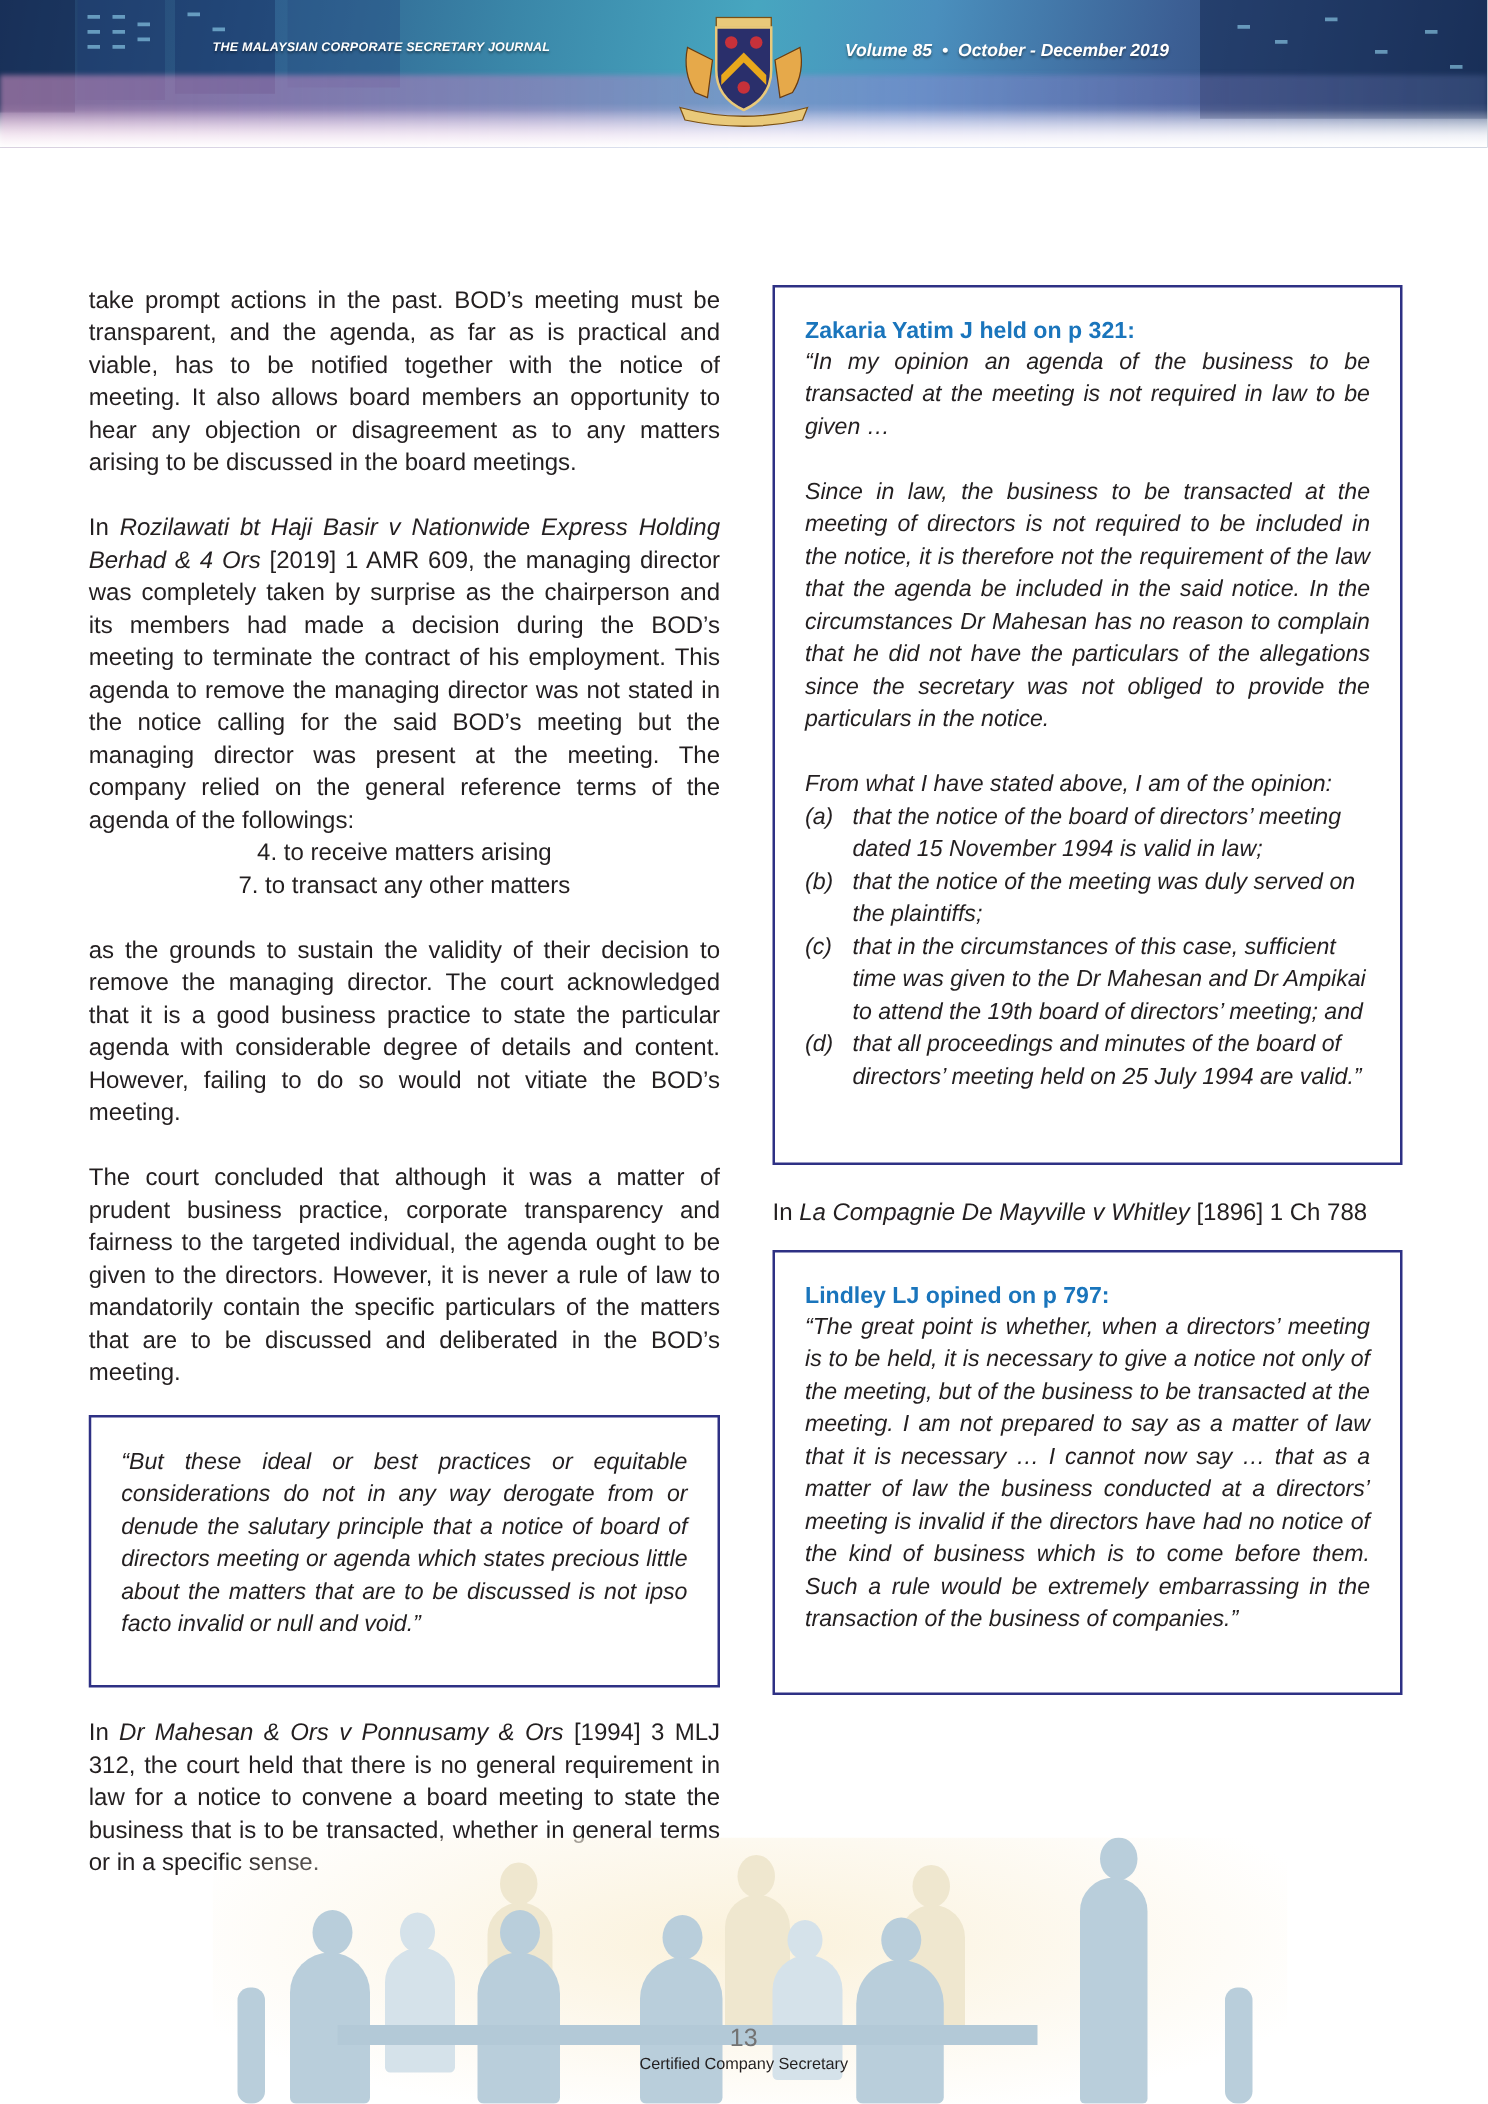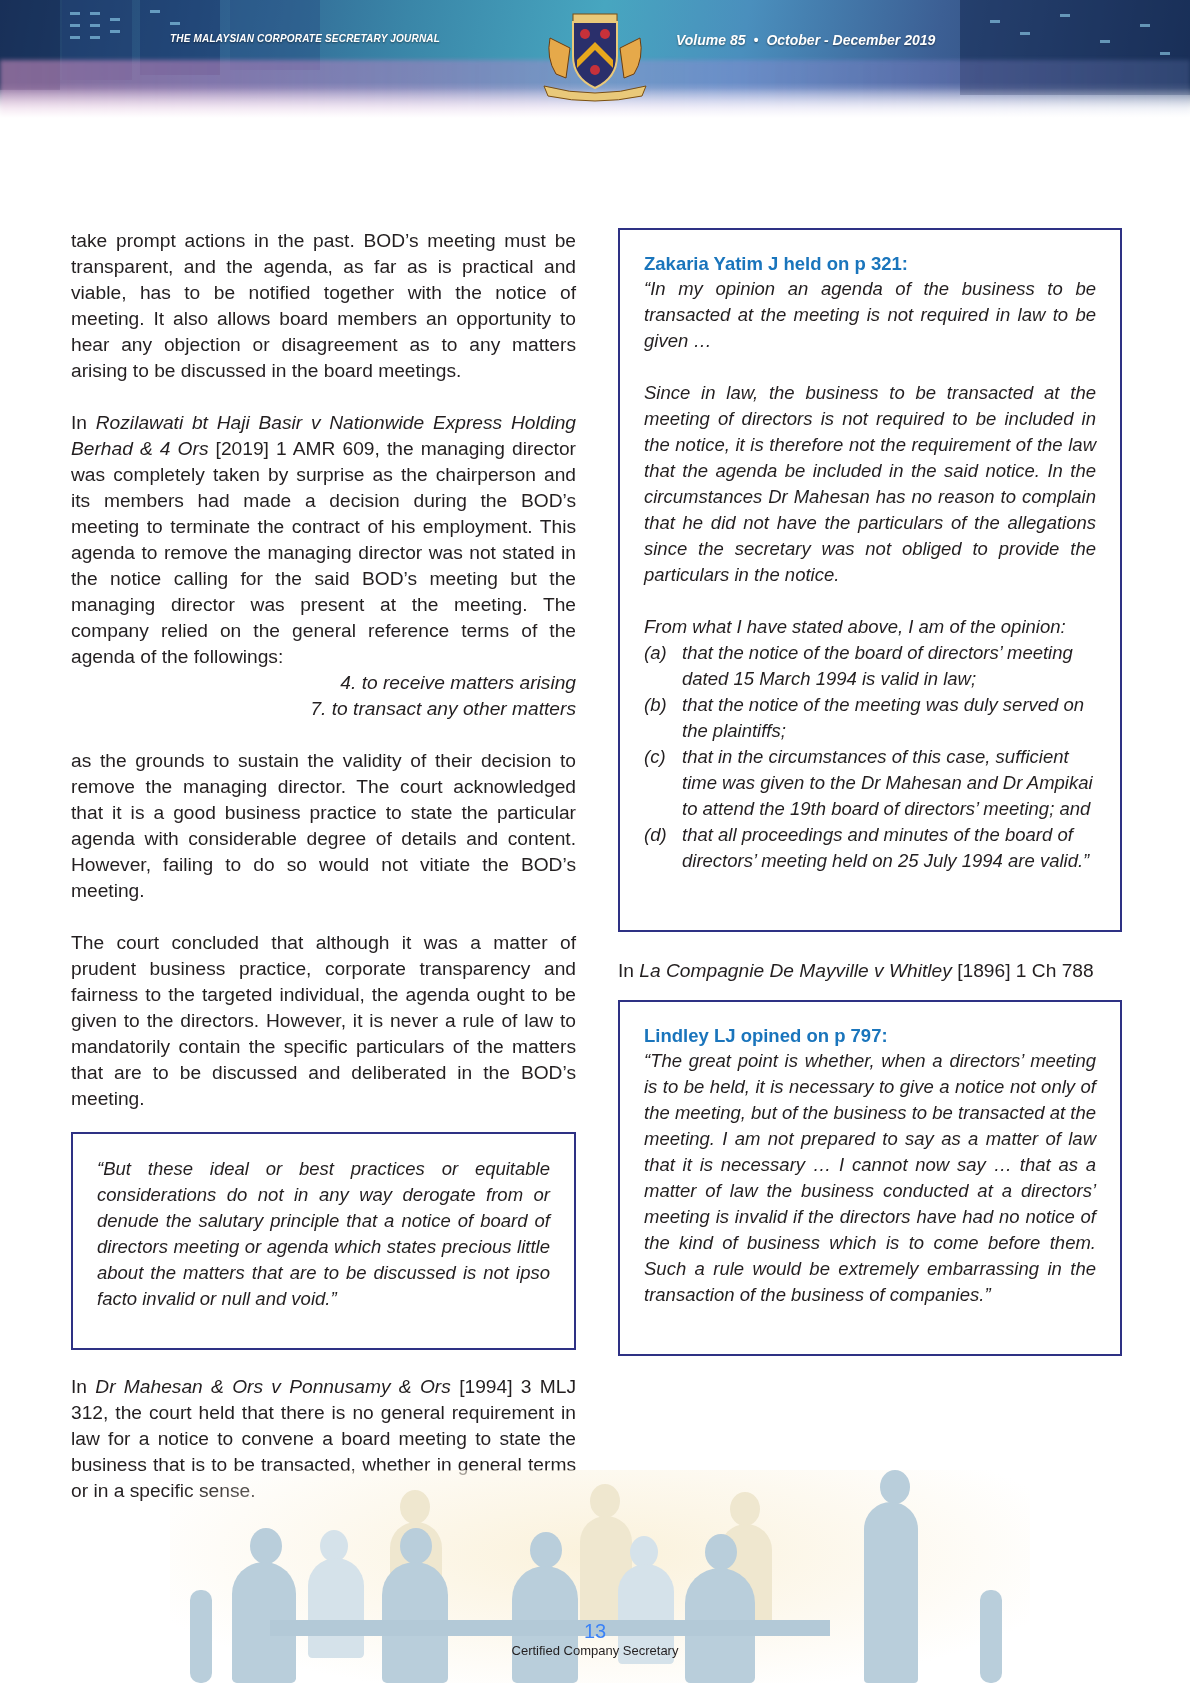--- a/index.html
+++ b/index.html
@@ -44,21 +44,21 @@
   }
   
   .col { position: absolute; top: 228px; width: 505px; }
   .col-left { left: 71px; }
   .col-right { left: 618px; top: 228px; width: 504px; }
   p.body {
     margin: 0; font-size: 19.2px; line-height: 26px; text-align: justify;
     color: #231f20;
   }
   p.body + p.body, .gap { margin-top: 26px; }
-  .list-line { display: block; text-align: right; font-style: italic; }
+  .list-line { display: block; text-align: center; }
   em { font-style: italic; }
 
   .quote-box {
     border: 2.5px solid #2e3184; background: #ffffff;
     padding: 20px 24px 26px 24px; box-sizing: border-box;
   }
   .quote-title {
     font-size: 18.5px; font-weight: bold; color: #1a75bc; line-height: 24px;
     margin: 0;
   }
@@ -86,21 +86,21 @@
   .sil { position: absolute; background: #b9cedb; border-radius: 40px 40px 6px 6px; }
   .sil.light { background: #d5e2ea; }
   .sil.cream { background: #efe7cf; }
   .head { position: absolute; background: #b9cedb; border-radius: 50%; }
   .head.light { background: #d5e2ea; }
   .head.cream { background: #efe7cf; }
   .table-bar { position: absolute; background: #b3c9d7; }
 
   .page-num {
     position: absolute; left: 0; width: 1190px; top: 1620px; text-align: center;
-    font-size: 20px; color: #3b82f6; line-height: 22px;
+    font-size: 20px; color: #737373; line-height: 22px;
   }
   .page-footer-label {
     position: absolute; left: 0; width: 1190px; top: 1643px; text-align: center;
     font-size: 13px; color: #231f20;
   }
 </style>
 </head>
 <body>
 
 <div class="banner">
@@ -171,21 +171,21 @@
 
 <div class="col col-right" style="top:228px;">
   <div class="quote-box" style="height:704px; padding-top:22px;">
     <p class="quote-title">Zakaria Yatim J held on p 321:</p>
     <p class="quote-text">“In my opinion an agenda of the business to be transacted at the meeting is not required in law to be given …</p>
     <p class="quote-text" style="margin-top:26px;">Since in law, the business to be transacted at the meeting of directors is not required to be included in the notice, it is therefore not the requirement of the law that the agenda be included in the said notice. In the circumstances Dr Mahesan has no reason to complain that he did not have the particulars of the allegations since the secretary was not obliged to provide the particulars in the notice.</p>
     <p class="quote-text left" style="margin-top:26px;">From what I have stated above, I am of the opinion:</p>
     <ul class="qlist">
       <li>
           <span class="mark">(a)</span>
-          <span class="txt">that the notice of the board of directors’ meeting dated 15 March 1994 is valid in law;</span>
+          <span class="txt">that the notice of the board of directors’ meeting dated 15 November 1994 is valid in law;</span>
         </li>
       <li>
           <span class="mark">(b)</span>
           <span class="txt">that the notice of the meeting was duly served on the plaintiffs;</span>
         </li>
       <li>
           <span class="mark">(c)</span>
           <span class="txt">that in the circumstances of this case, sufficient time was given to the Dr Mahesan and Dr Ampikai to attend the 19th board of directors’ meeting; and</span>
         </li>
       <li>

